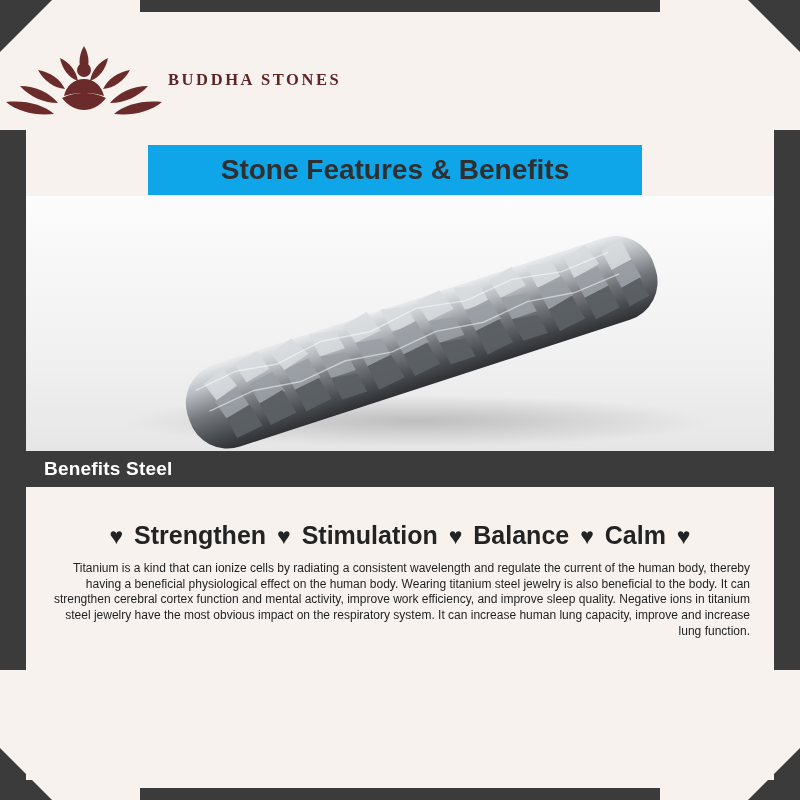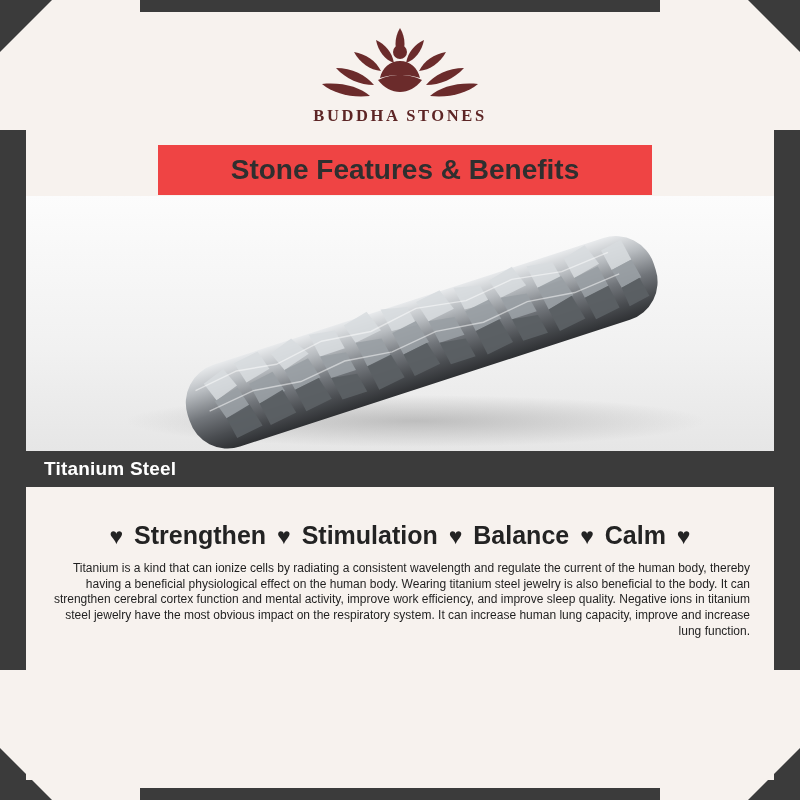--- a/index.html
+++ b/index.html
@@ -77,21 +77,21 @@
   }
 
   
   .logo-area {
     position: absolute;
     top: 18px;
     left: 0;
     width: 800px;
     height: 122px;
     display: flex;
-    flex-direction: column;
+    flex-direction: row;
     align-items: center;
     justify-content: flex-start;
   }
   .logo-mark {
     width: 168px;
     height: 86px;
     display: block;
   }
   .brand-name {
     margin-top: 2px;
@@ -99,24 +99,24 @@
     letter-spacing: 2.6px;
     font-weight: bold;
     color: #5d2525;
     font-family: "Liberation Serif", serif;
   }
 
   
   .title-band {
     position: absolute;
     top: 145px;
-    left: 158px;
+    left: 148px;
     width: 494px;
     height: 50px;
-    background: #ef4444;
+    background: #0ea5e9;
     display: flex;
     align-items: center;
     justify-content: center;
   }
   .title-band .title-text {
     font-size: 28px;
     font-weight: bold;
     color: #2f2f2f;
   }
 
@@ -295,21 +295,21 @@
         </g>
         <g stroke="#ffffff" stroke-opacity="0.5" stroke-width="1.4" fill="none">
           <path d="M165 124 L210 118 L250 124 L300 116 L350 122 L400 114 L450 122 L500 116 L550 124 L600 120"></path>
           <path d="M172 148 L220 142 L268 148 L316 142 L364 148 L412 142 L460 148 L508 142 L556 148 L604 144"></path>
         </g>
       </g>
     </svg>
   </div>
 
   <div class="caption-bar">
-    <div class="caption-text">Titanium Steel</div>
+    <div class="caption-text">Benefits Steel</div>
   </div>
 
   <div class="content">
     <div class="keywords">
       <span class="heart">♥</span>
       <span class="kw">Strengthen</span>
       <span class="heart">♥</span>
       <span class="kw">Stimulation</span>
       <span class="heart">♥</span>
       <span class="kw">Balance</span>

